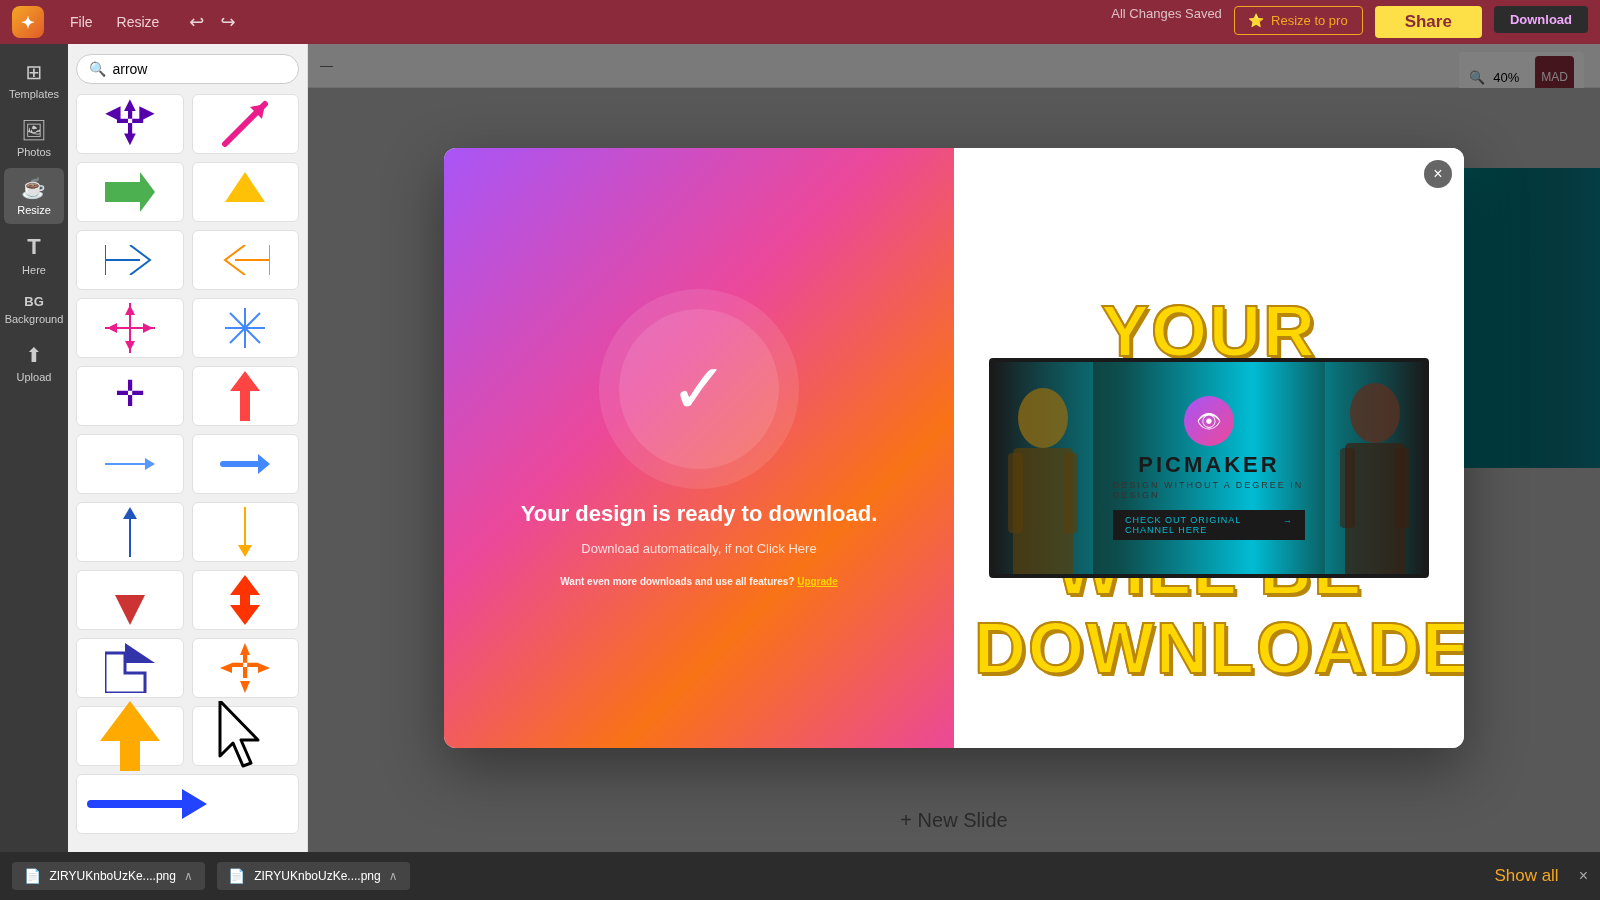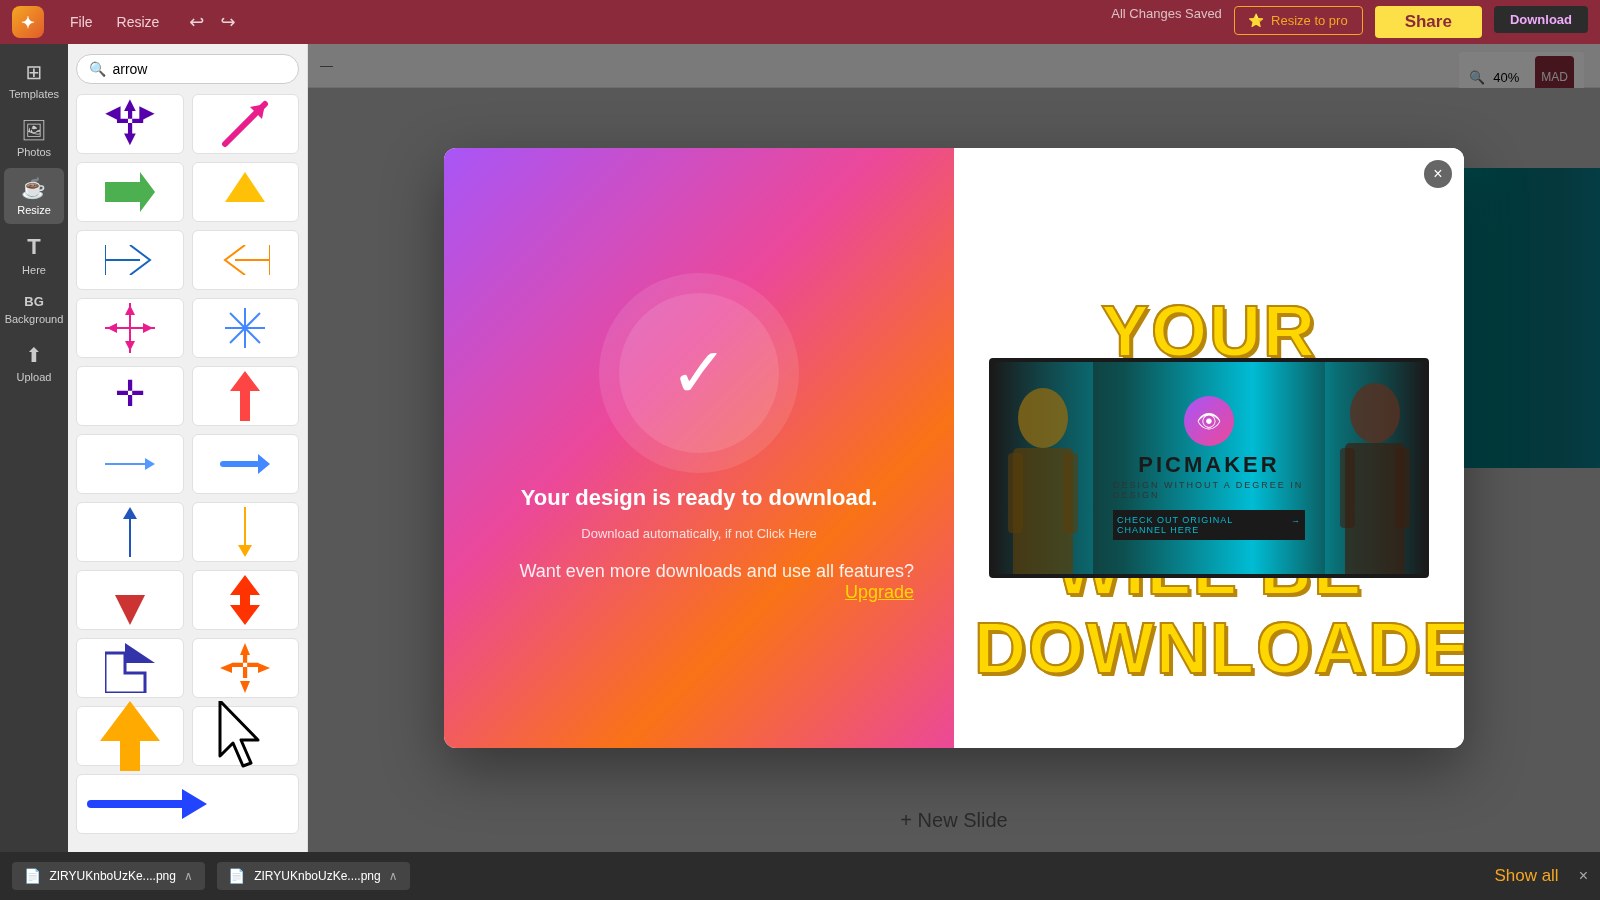--- a/index.html
+++ b/index.html
@@ -138,21 +138,21 @@
       background: rgba(255,255,255,0.2); display: flex; align-items: center;
       justify-content: center; margin-bottom: 30px;
       box-shadow: 0 0 0 20px rgba(255,255,255,0.1);
     }
     .modal-check { color: white; font-size: 70px; }
     .modal-title {
       color: white; font-size: 22px; font-weight: 700;
       text-align: center; margin-bottom: 12px; line-height: 1.4;
     }
     .modal-subtitle { color: rgba(255,255,255,0.8); font-size: 13px; text-align: center; margin-bottom: 20px; }
-    .modal-upgrade-text { font-size: 18px; color: rgba(255,255,255,0.9); text-align: right; }
+    .modal-upgrade-text { font-size: 10px; color: rgba(255,255,255,0.9); text-align: right; font-weight: bold; }
     .modal-upgrade-link { color: #ffd700; text-decoration: underline; cursor: pointer; }
 
     
     .modal-right {
       width: 510px; height: 100%; background: white;
       display: flex; flex-direction: column; align-items: center; justify-content: center;
       padding: 40px; position: relative;
     }
     .modal-close {
       position: absolute; top: 12px; right: 12px;
@@ -180,21 +180,21 @@
     }
     .preview-brand-name {
       font-size: 22px; font-weight: 900; letter-spacing: 3px; color: #1a1a1a;
       font-family: Arial, sans-serif;
     }
     .preview-brand-sub {
       font-size: 9px; letter-spacing: 2px; color: #333; margin-top: 2px;
     }
     .preview-cta {
       background: #1a1a1a; color: #00bcd4; font-size: 9px;
-      padding: 5px 4px; letter-spacing: 1px; margin-top: 10px;
+      padding: 5px 12px; letter-spacing: 1px; margin-top: 10px;
       display: flex; align-items: flex-start; gap: 6px;
     }
     .preview-logo-circle {
       width: 50px; height: 50px; border-radius: 50%;
       background: linear-gradient(135deg, #a855f7, #ec4899);
       display: flex; align-items: center; justify-content: center;
       color: white; font-size: 20px; margin-bottom: 6px;
     }
     .preview-person-left {
       width: 100px; height: 220px; position: relative;

